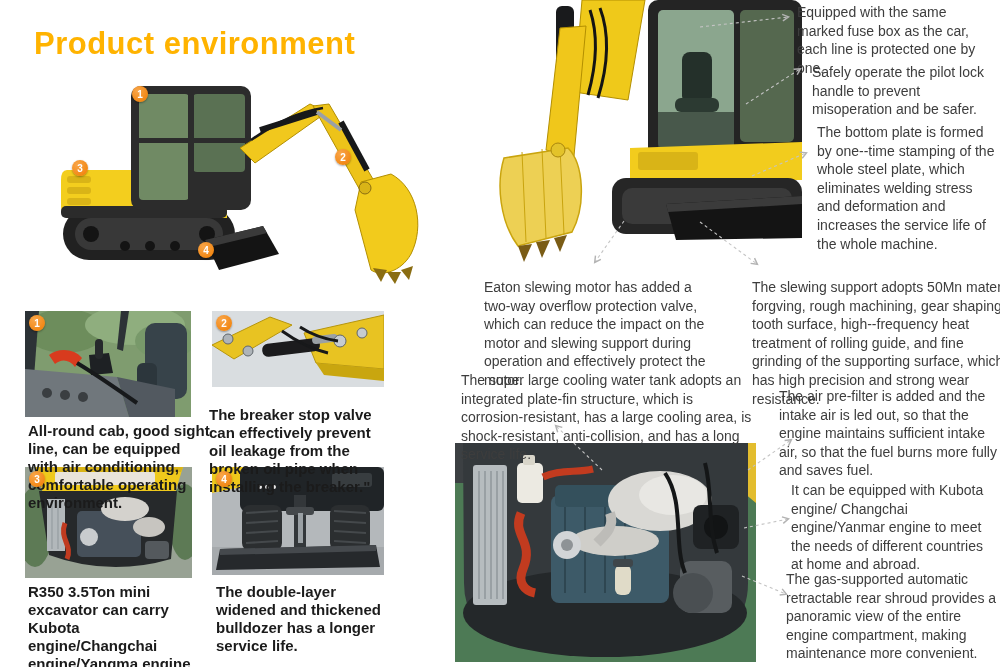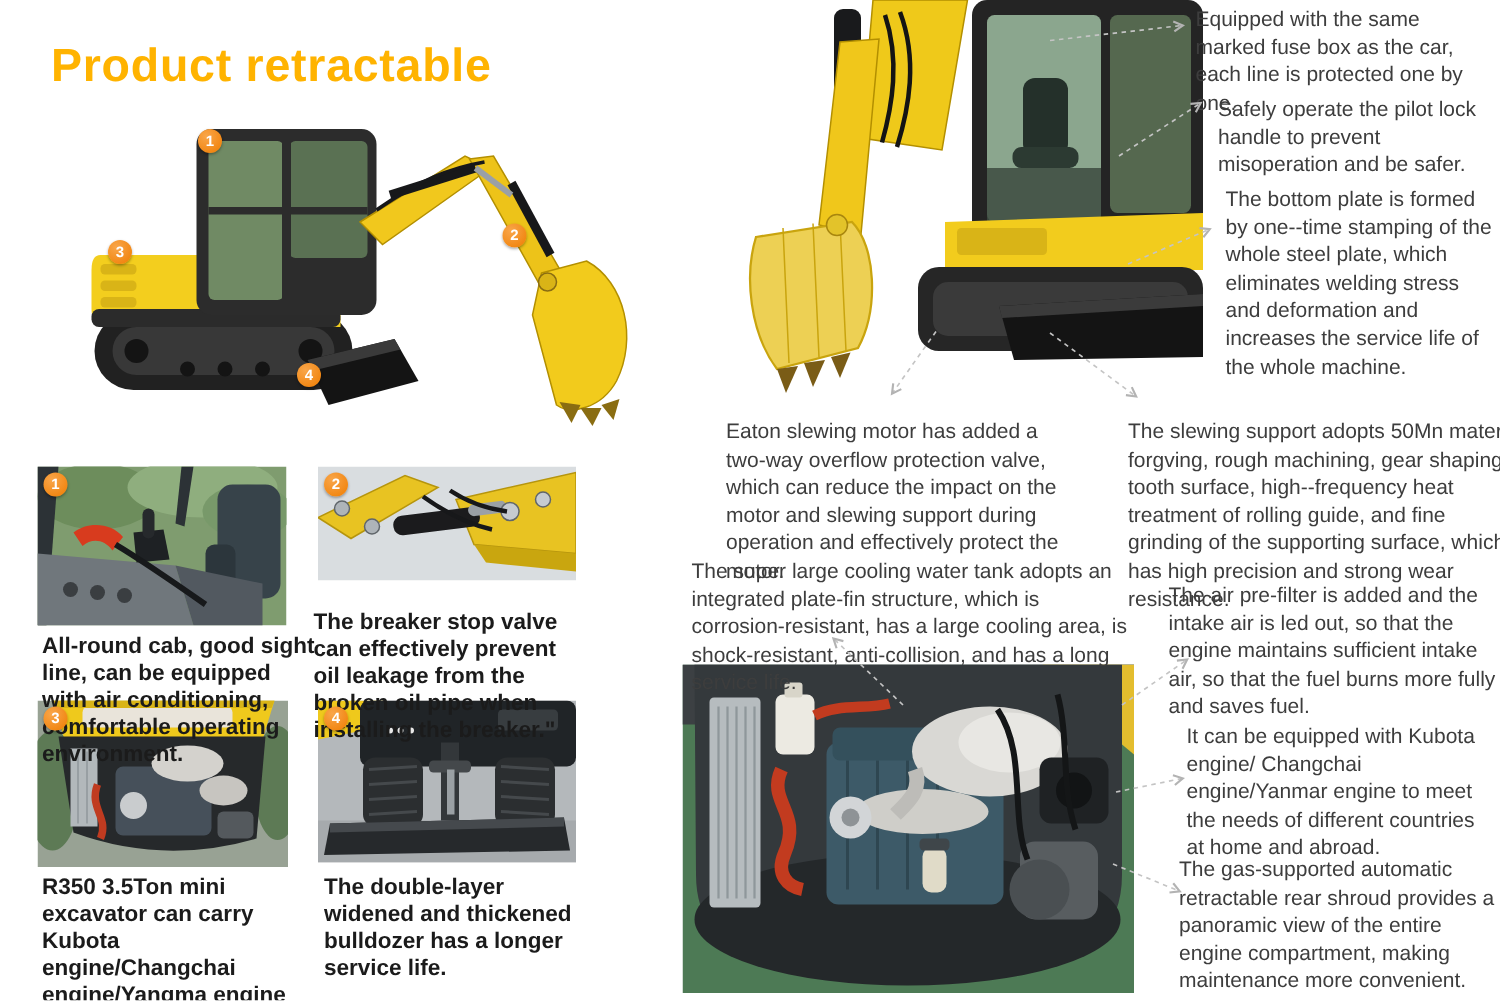--- a/index.html
+++ b/index.html
@@ -15,21 +15,21 @@
          background:radial-gradient(circle at 35% 30%,#f9a64a,#ef7c00);
          color:#fff;font-size:10px;font-weight:bold;display:flex;align-items:center;
          justify-content:center;box-shadow:0 1px 2px rgba(0,0,0,.35);z-index:5;}
   .arrows{position:absolute;left:0;top:0;pointer-events:none;z-index:4;}
 </style>
 </head>
 <body>
 
 <div class="page">
 
-  <div class="title">Product retractable</div>
+  <div class="title">Product environment</div>
 
   <div class="imgbox" style="left:55px;top:78px;width:390px;height:215px;">
     <svg viewBox="0 0 390 215">
 
       <rect x="8" y="130" width="172" height="52" rx="26" fill="#212121"></rect>
       <rect x="20" y="140" width="148" height="32" rx="16" fill="#383838"></rect>
       <circle cx="36" cy="156" r="8" fill="#141414"></circle>
       <circle cx="152" cy="156" r="8" fill="#141414"></circle>
       <circle cx="70" cy="168" r="5" fill="#141414"></circle>
       <circle cx="95" cy="168" r="5" fill="#141414"></circle>

